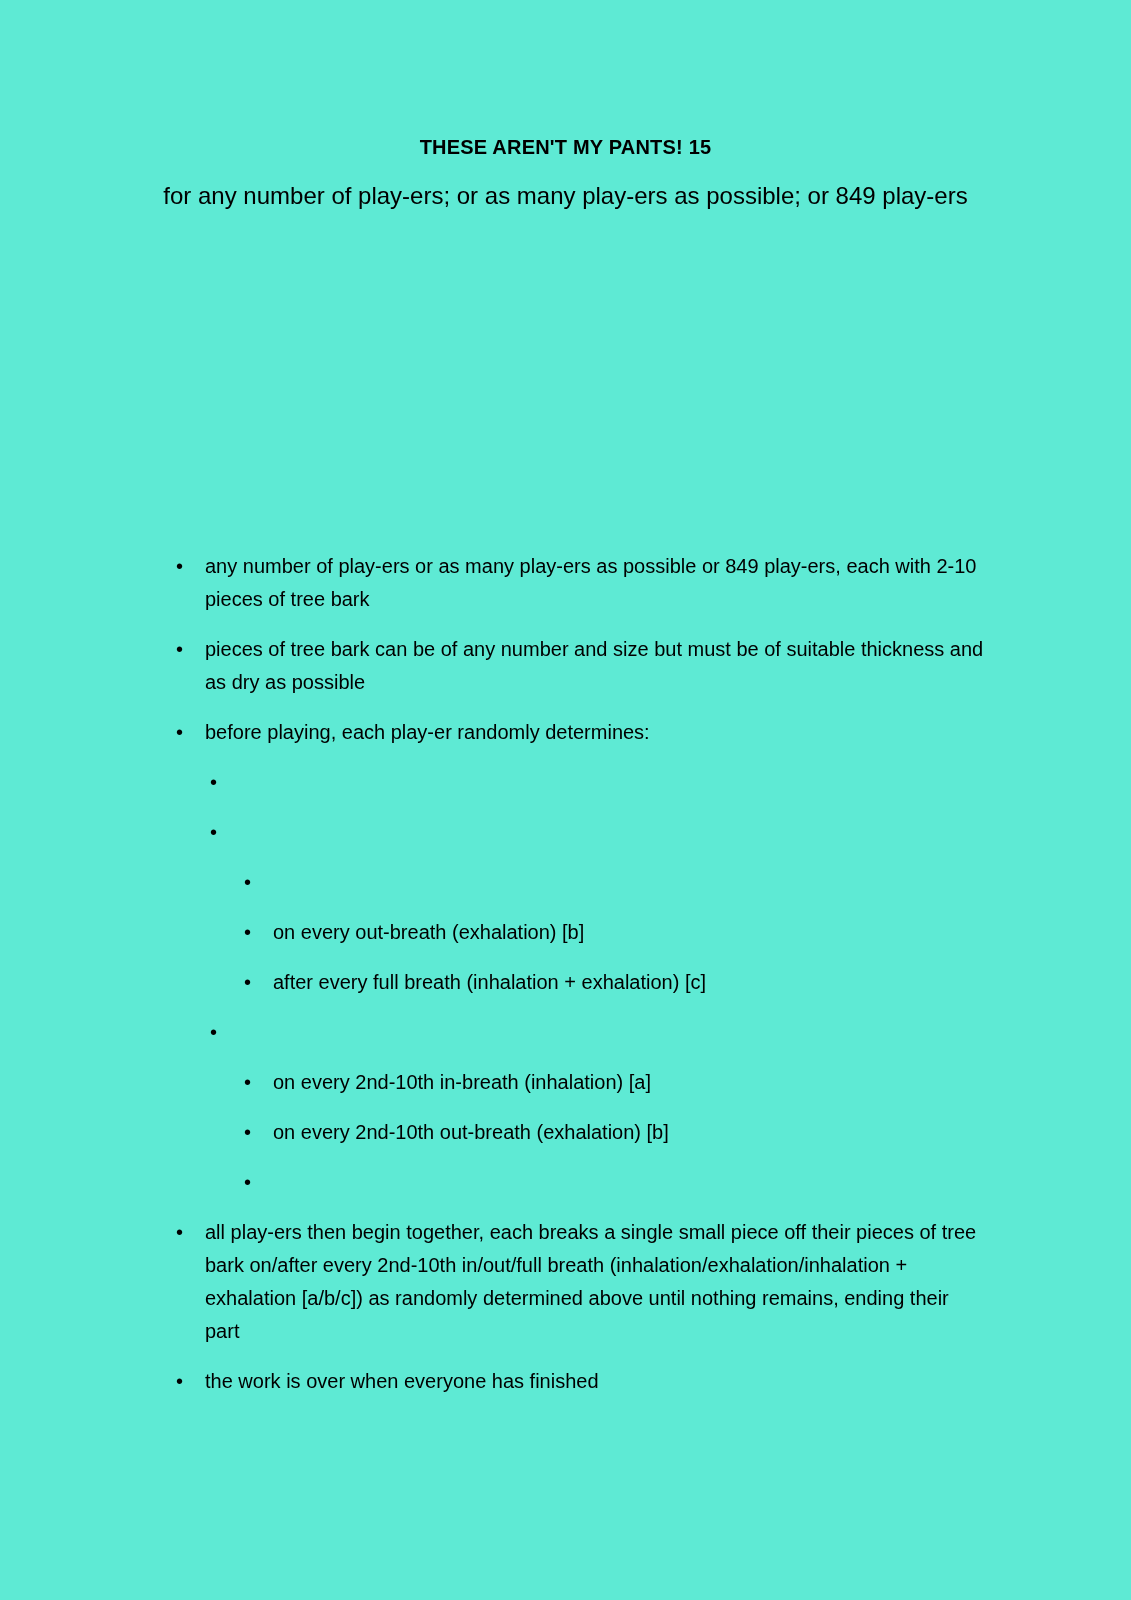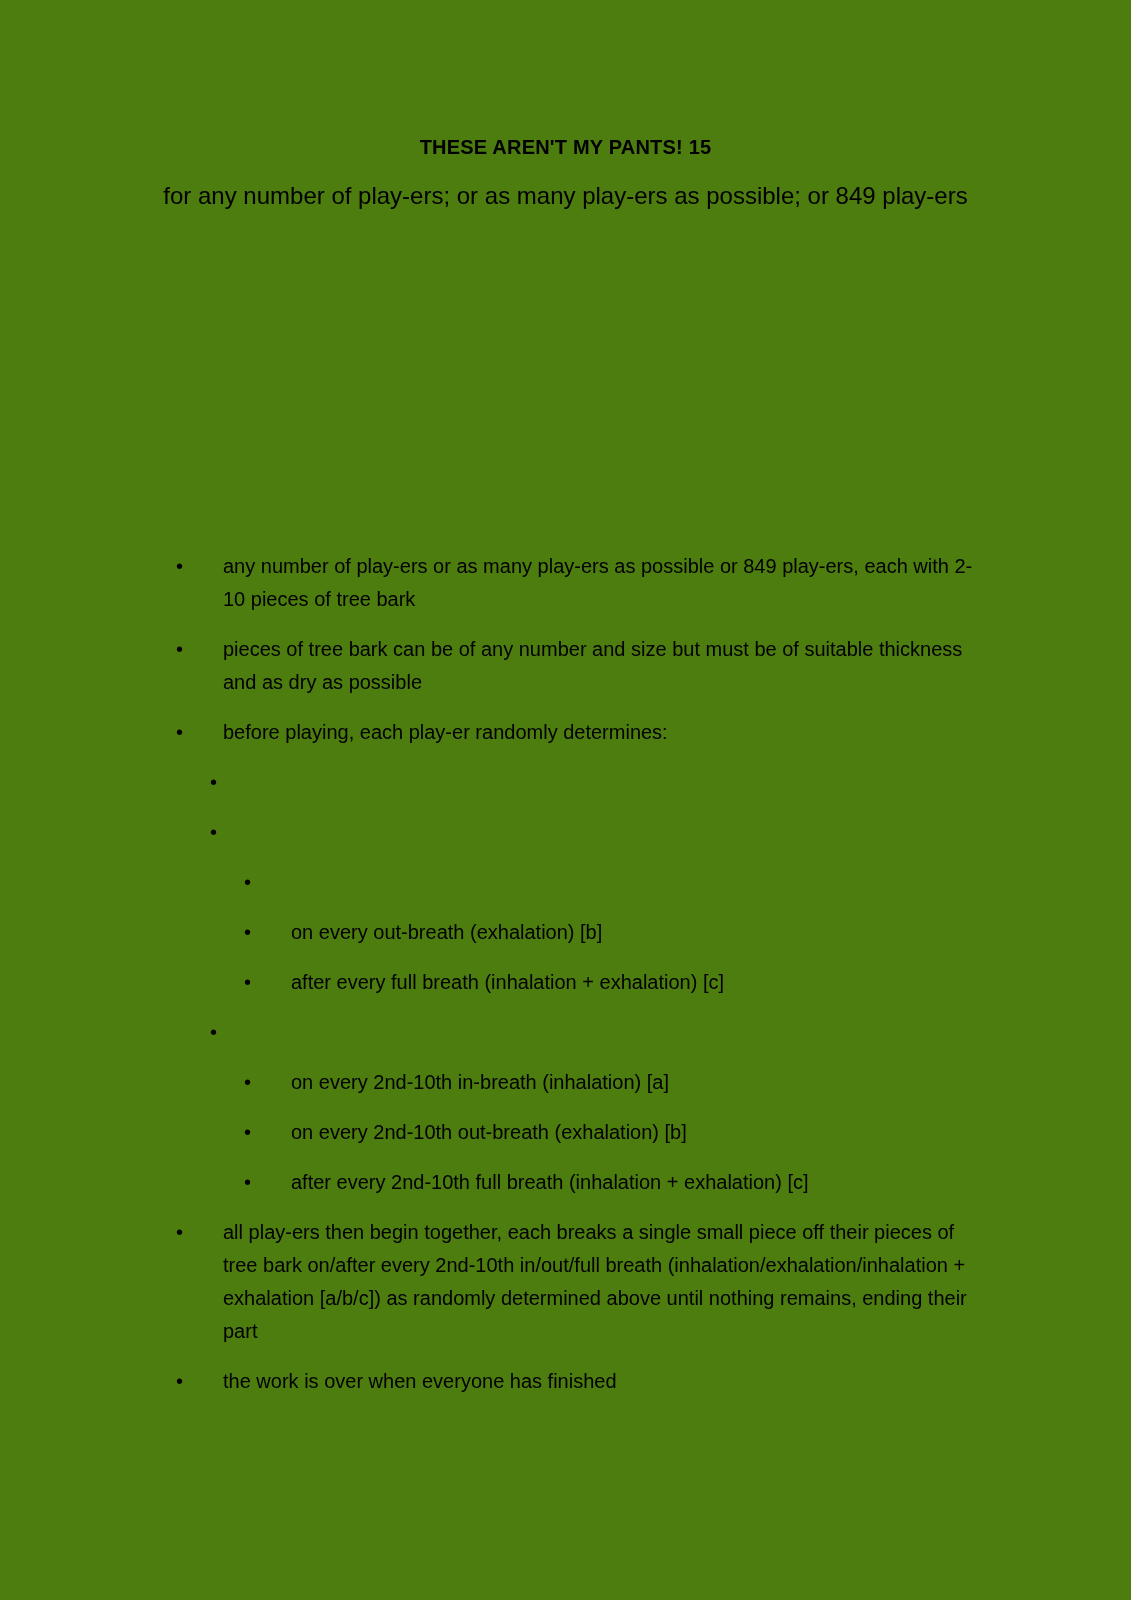--- a/index.html
+++ b/index.html
@@ -4,21 +4,21 @@
 <style>
   html, body {
     margin: 0;
     padding: 0;
     background: #ffffff;
   }
   .page {
     position: relative;
     width: 1131px;
     height: 1600px;
-    background: #4d7c0f;
+    background: #5eead4;
     color: #000000;
     font-family: "Liberation Sans", sans-serif;
     overflow: hidden;
   }
   .header {
     padding-top: 131px;
     text-align: center;
   }
   .doc-title {
     font-size: 20px;
@@ -43,21 +43,20 @@
     line-height: 33px;
     margin-bottom: 17px;
   }
   .li .bullet {
     flex: 0 0 29px;
     width: 29px;
     text-align: left;
   }
   .li .txt {
     flex: 1 1 auto;
-    margin-left: 18px;
   }
   .level-1 { padding-left: 176px; }
   .level-2 { padding-left: 210px; }
   .level-3 { padding-left: 244px; }
 </style>
 </head>
 <body>
 
 <div class="page">
   <div class="header">
@@ -101,21 +100,20 @@
       <div class="li level-3">
         <span class="bullet">•</span>
         <span class="txt">on every 2nd-10th in-breath (inhalation) [a]</span>
       </div>
       <div class="li level-3">
         <span class="bullet">•</span>
         <span class="txt">on every 2nd-10th out-breath (exhalation) [b]</span>
       </div>
       <div class="li level-3">
         <span class="bullet">•</span>
-        <span class="txt">after every 2nd-10th full breath (inhalation + exhalation) [c]</span>
       </div>
       <div class="li level-1">
         <span class="bullet">•</span>
         <span class="txt">all play-ers then begin together, each breaks a single small piece off their pieces of tree bark on/after every 2nd-10th in/out/full breath (inhalation/exhalation/inhalation + exhalation [a/b/c]) as randomly determined above until nothing remains, ending their part</span>
       </div>
       <div class="li level-1">
         <span class="bullet">•</span>
         <span class="txt">the work is over when everyone has finished</span>
       </div>
     </div>

